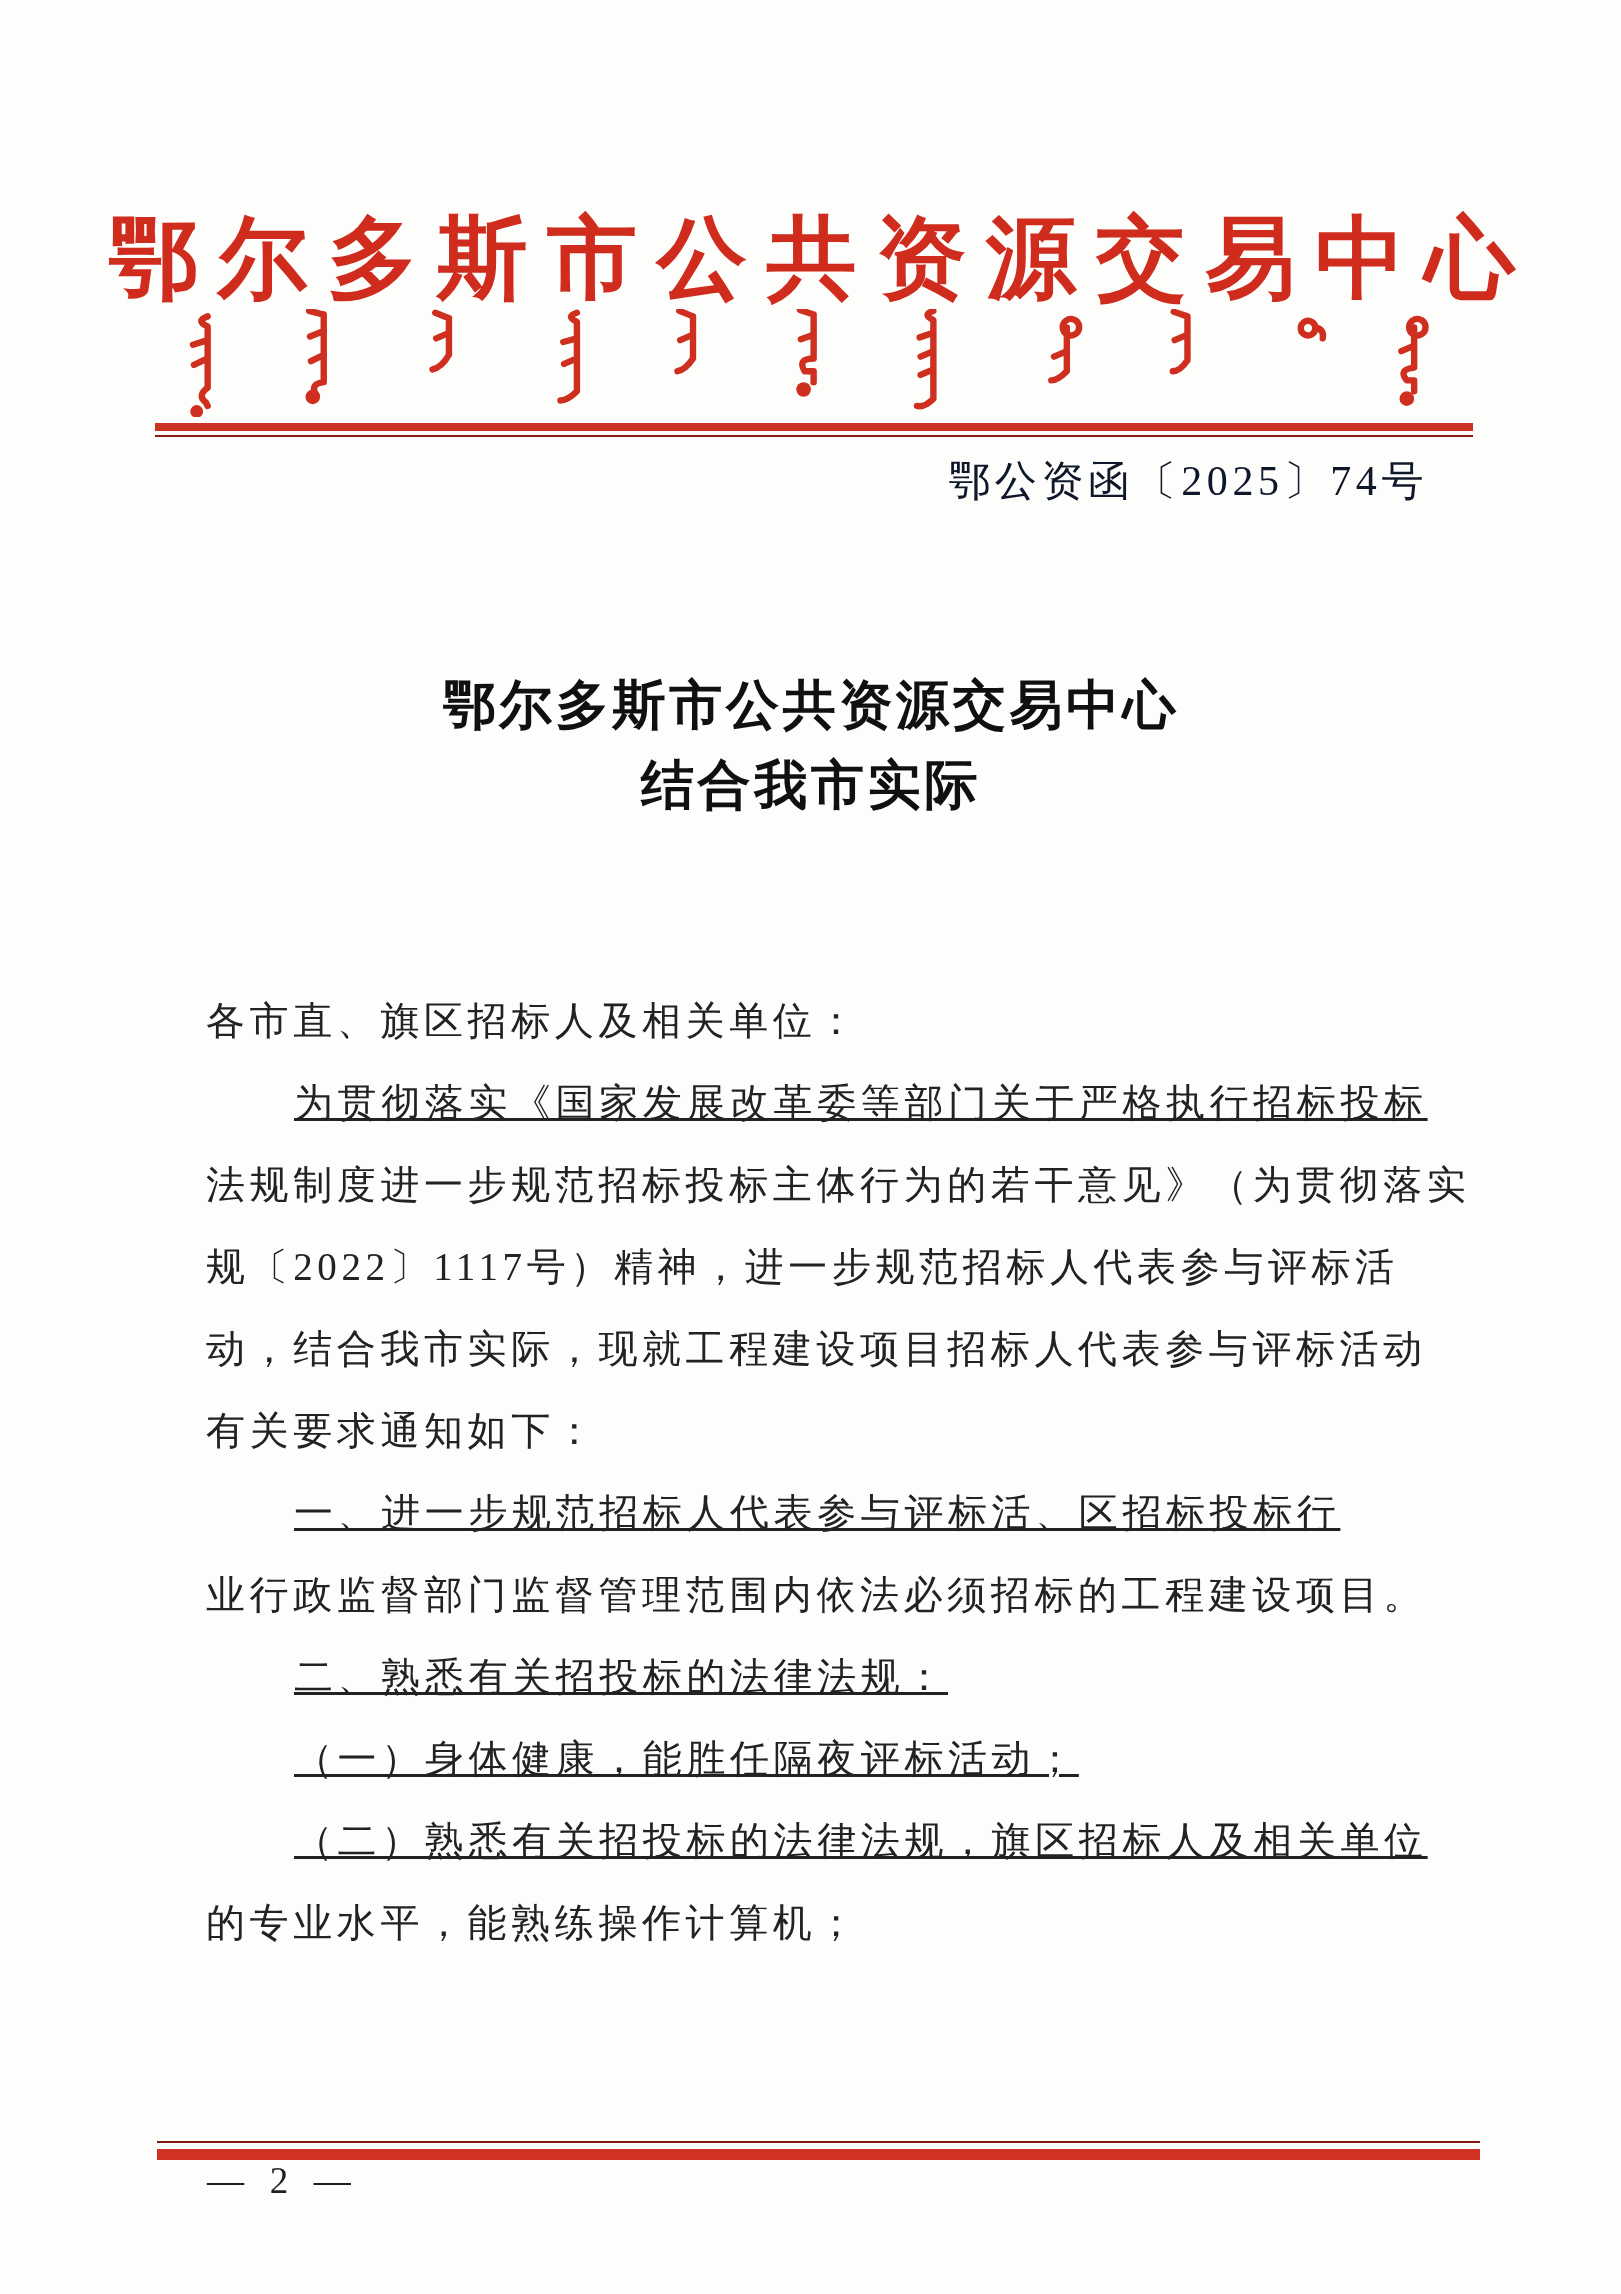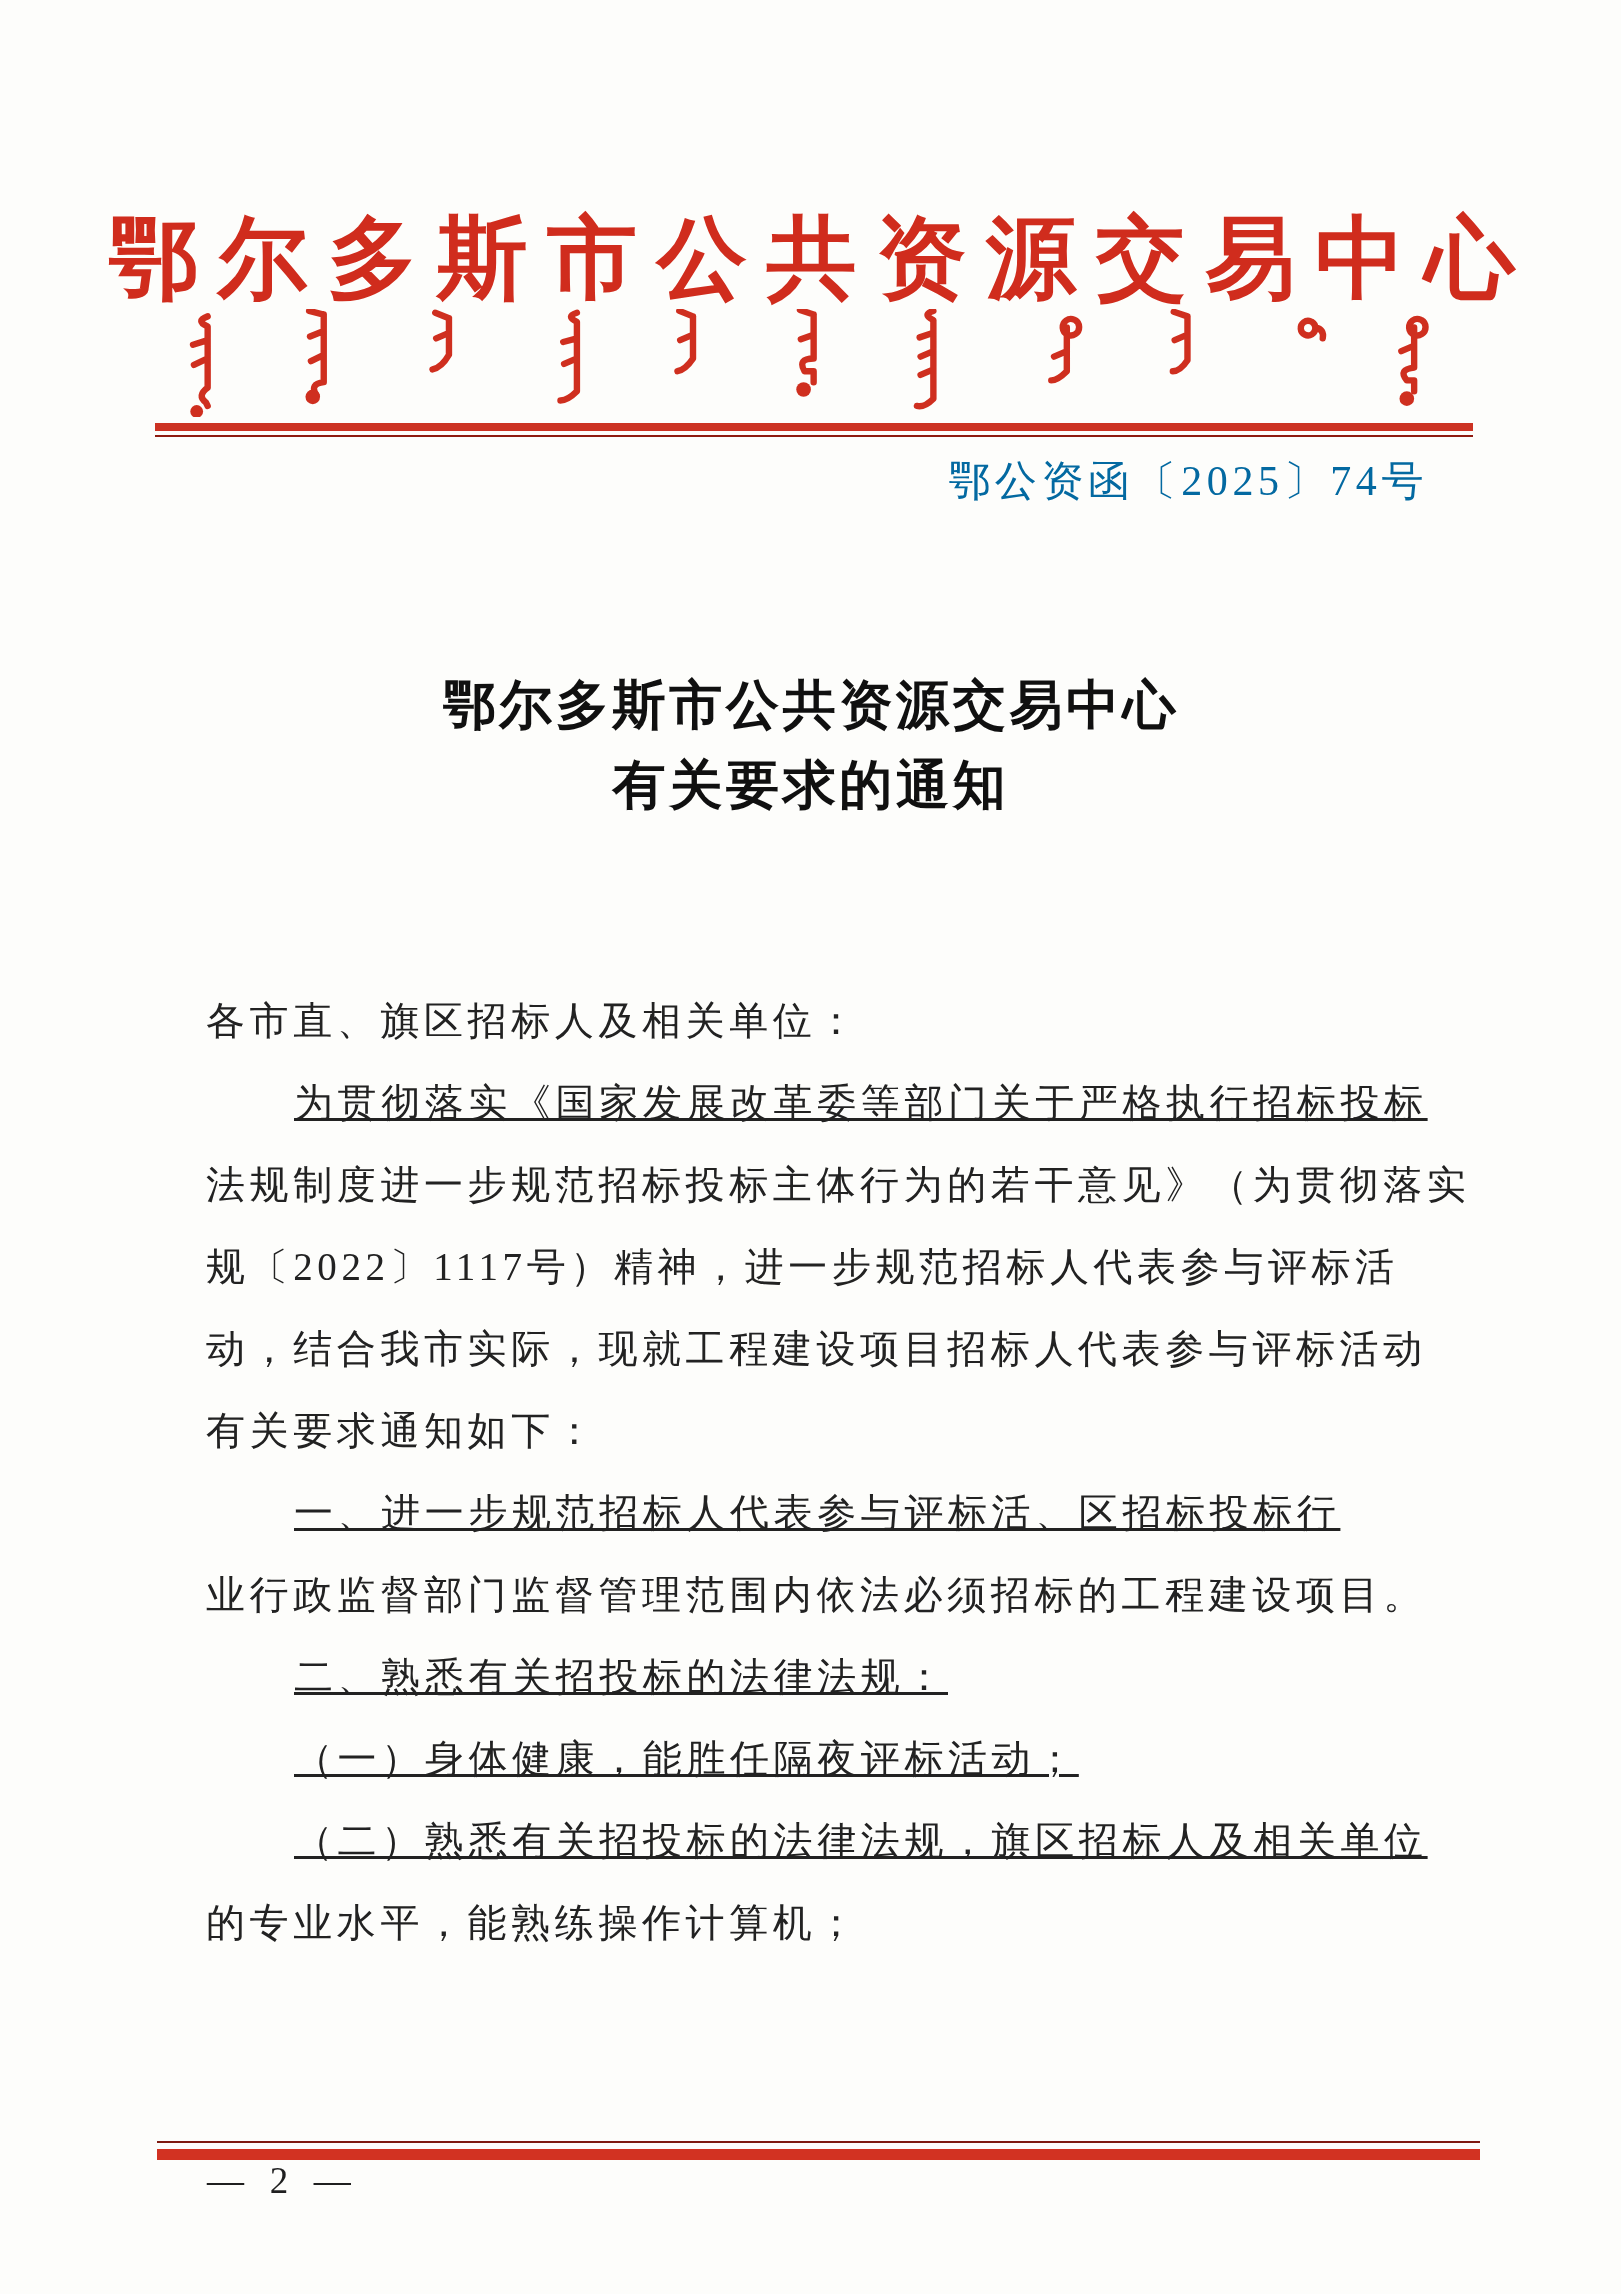--- a/index.html
+++ b/index.html
@@ -35,21 +35,21 @@
   .header-rule{
     position:absolute;
     left:155px;top:423px;width:1318px;height:3.7px;
     border-top:8.2px solid #cc3223;
     border-bottom:2.7px solid var(--red-dark);
   }
   .doc-number{
     position:absolute;
     right:194px;top:453px;
     font-size:42px;letter-spacing:4.6px;
-    color:#0369a1;
+    color:#0f172a;
     white-space:nowrap;
   }
   .doc-title{
     position:absolute;
     left:0;top:665px;width:1622px;
     text-align:center;
     font-size:53px;line-height:80px;
     font-weight:700;
     letter-spacing:3.7px;
     color:#101010;
@@ -123,21 +123,21 @@
     <circle cx="-4" cy="92" r="8"></circle>
   </g>
 </svg>
 
 <div class="header-rule"></div>
 
 <div class="doc-number">鄂公资函〔2025〕74号</div>
 
 <div class="doc-title">
   <div>鄂尔多斯市公共资源交易中心</div>
-  <div>有关要求的通知</div>
+  <div>结合我市实际</div>
 </div>
 
 <div class="body-text">
   <div class="body-line">各市直、旗区招标人及相关单位：</div>
   <div class="body-line indent">为贯彻落实《国家发展改革委等部门关于严格执行招标投标</div>
   <div class="body-line">法规制度进一步规范招标投标主体行为的若干意见》（为贯彻落实</div>
   <div class="body-line">规〔2022〕1117号）精神，进一步规范招标人代表参与评标活</div>
   <div class="body-line">动，结合我市实际，现就工程建设项目招标人代表参与评标活动</div>
   <div class="body-line">有关要求通知如下：</div>
   <div class="body-line indent">一、进一步规范招标人代表参与评标活、区招标投标行</div>

